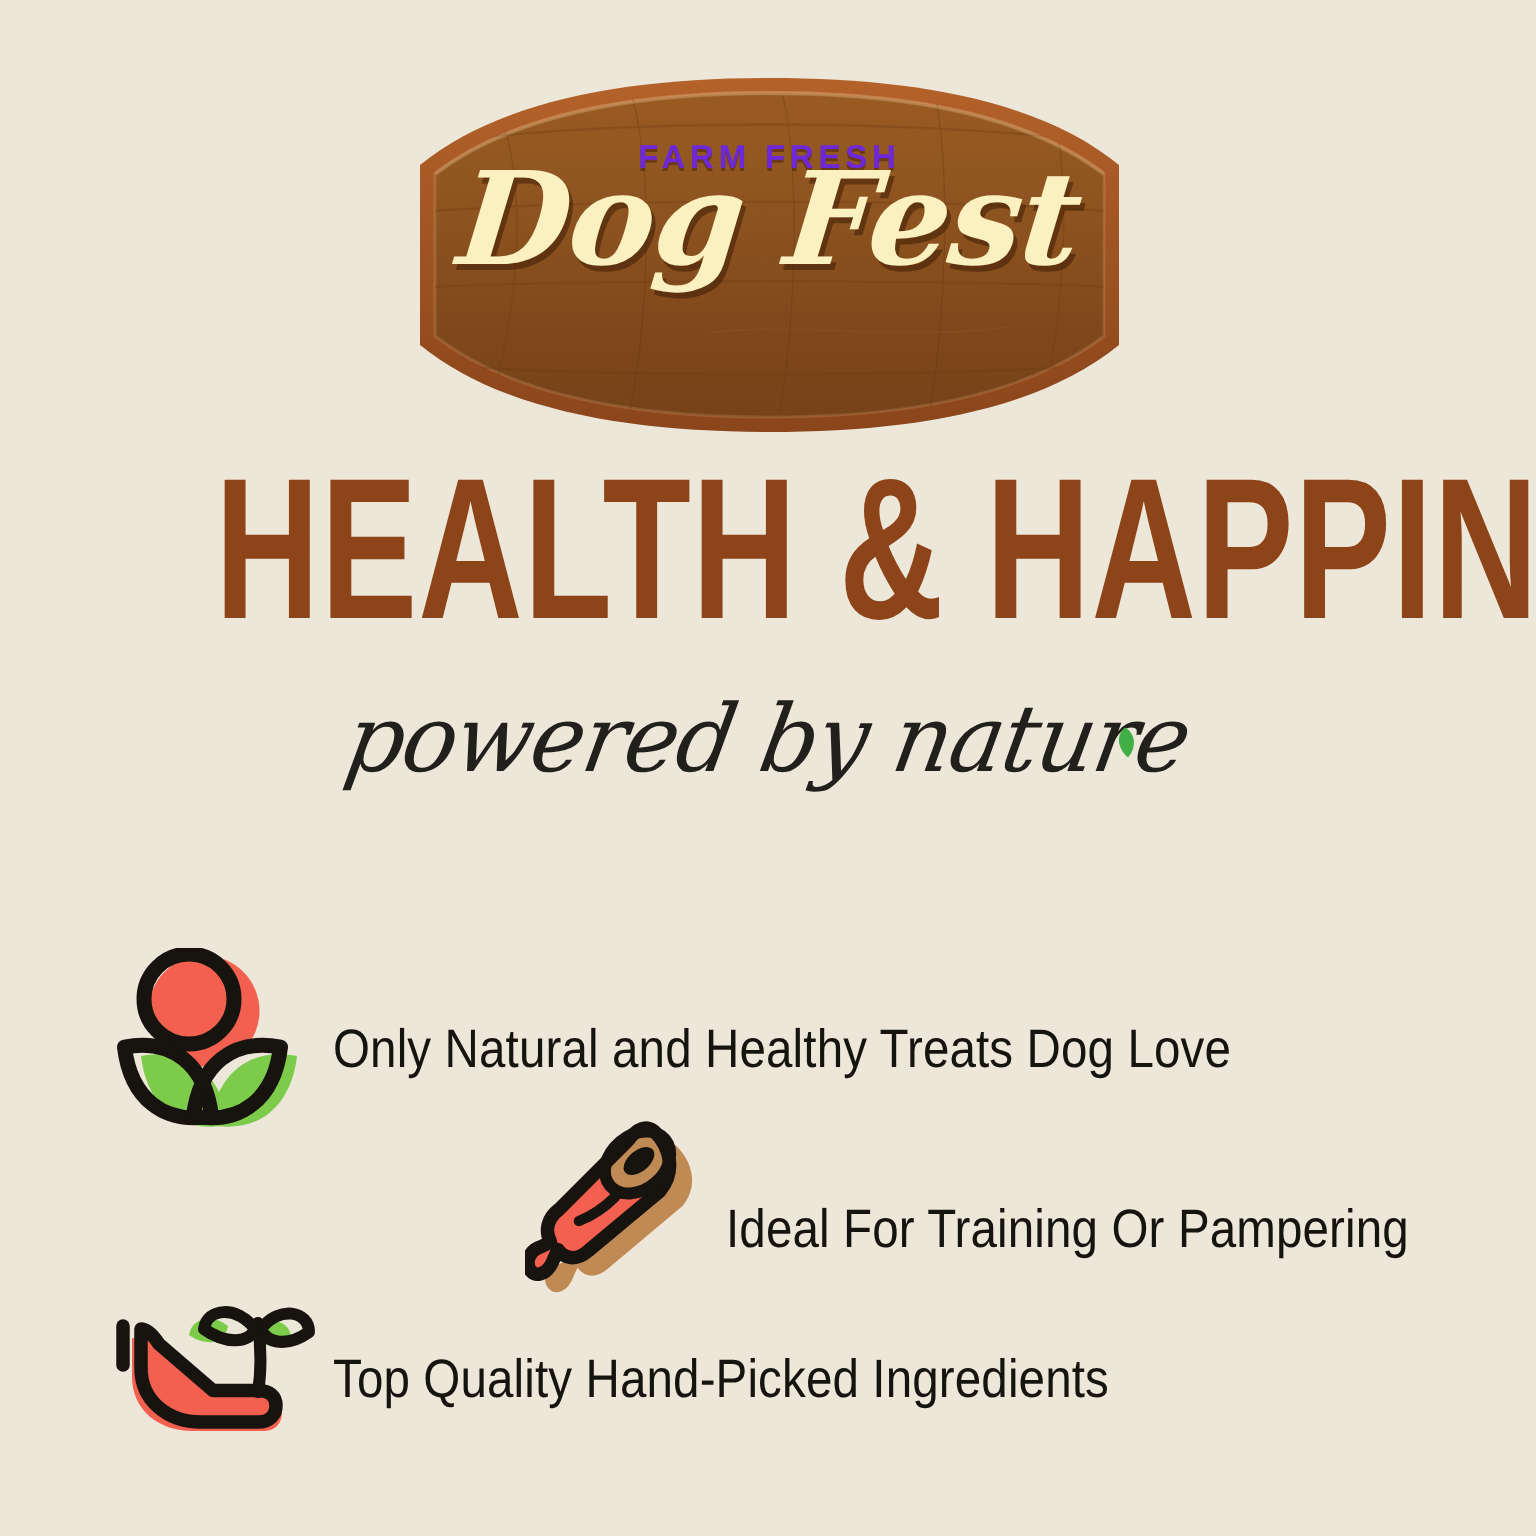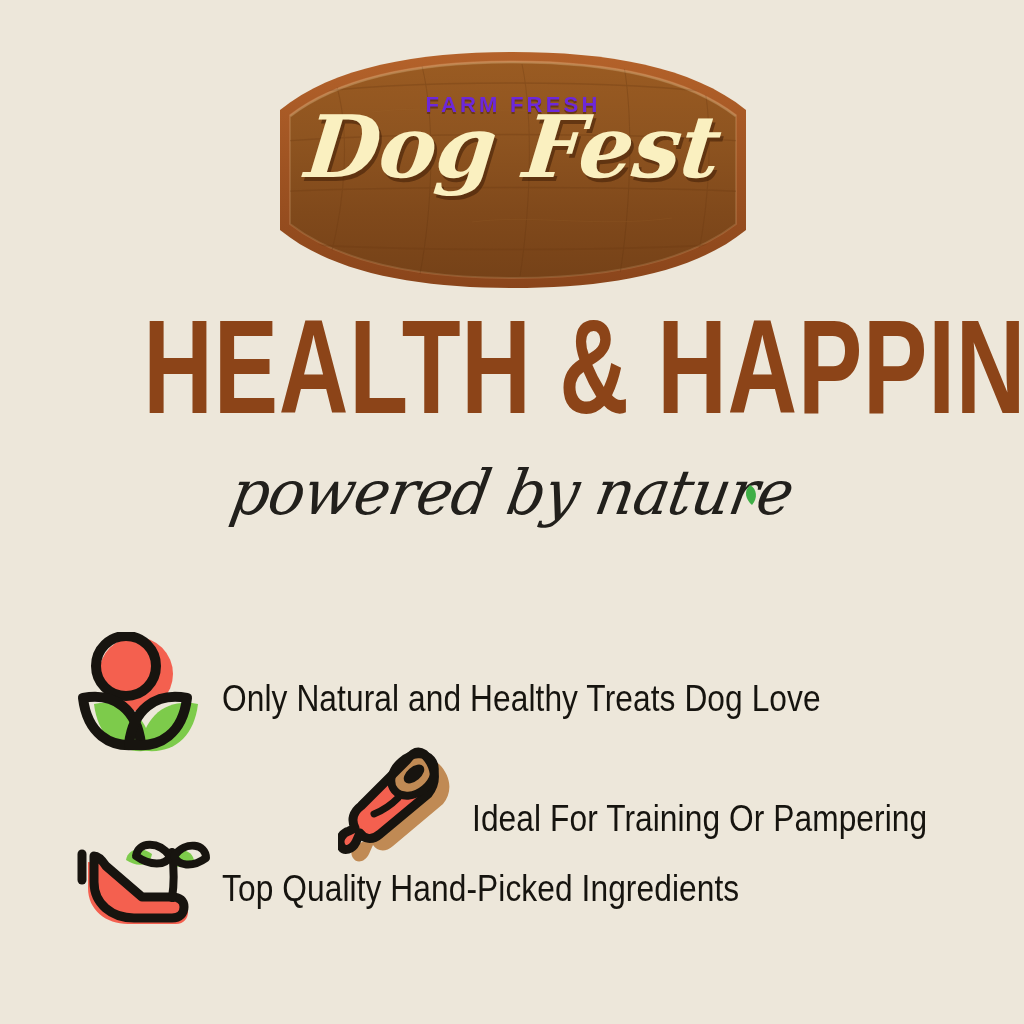--- a/index.html
+++ b/index.html
@@ -148,25 +148,25 @@
     letter-spacing: 0.1px;
   }
   .feature-icon {
     position: absolute;
   }
 
   #row-1 { left: 0; top: 630px; width: 1024px; height: 135px; }
   #row-1 .feature-icon { left: 74px;  top: 2px;  width: 140px; height: 128px; }
   #row-1 .feature-text { left: 222px; top: 48px; }
 
-  #row-2 { left: 0; top: 742px; width: 892px; height: 130px; }
+  #row-2 { left: 12px; top: 742px; width: 892px; height: 130px; }
   #row-2 .feature-icon { left: 338px; top: 0px;  width: 134px; height: 128px; }
   #row-2 .feature-text { left: 472px; top: 56px; }
 
-  #row-3 { left: 0; top: 832px; width: 932px; height: 110px; text-align: right; }
+  #row-3 { left: 0; top: 862px; width: 932px; height: 110px; text-align: right; }
   #row-3 .feature-icon { left: 72px;  top: 0px;  width: 150px; height: 100px; }
   #row-3 .feature-text { left: 222px; top: 36px; }
 </style>
 </head>
 <body>
 
 <div id="poster">
 
   <div id="logo-badge">
     <svg viewBox="0 0 482 236" xmlns="http://www.w3.org/2000/svg">

